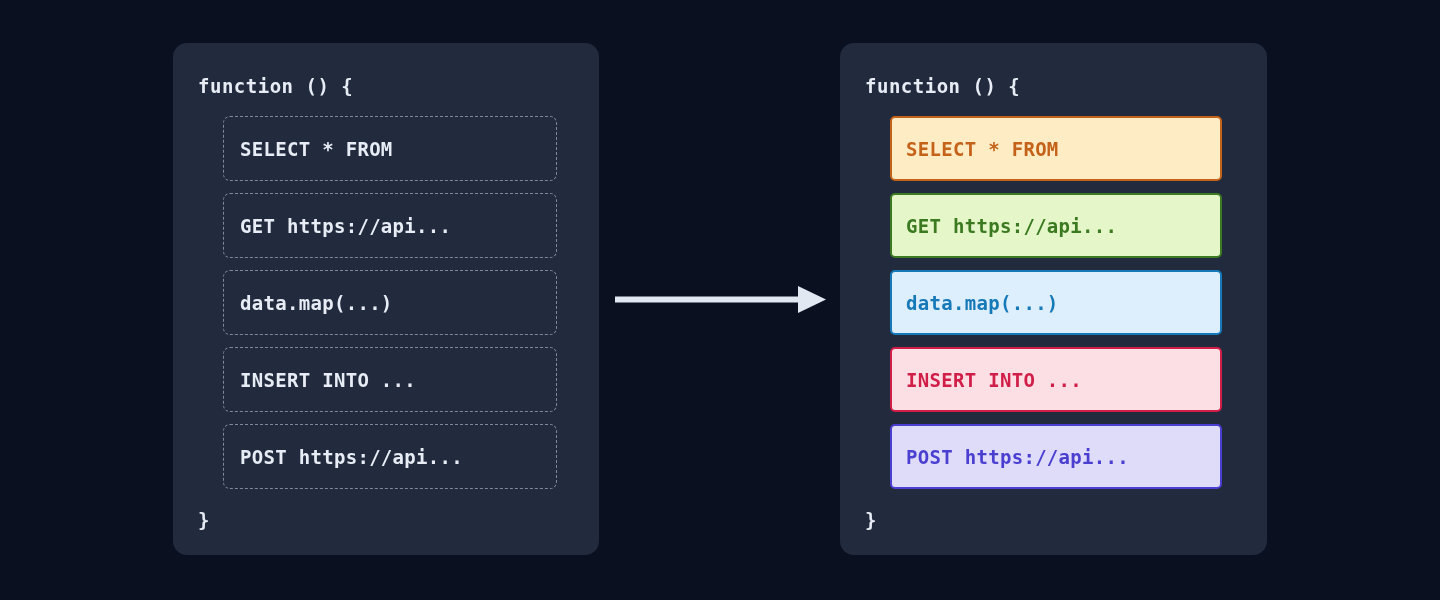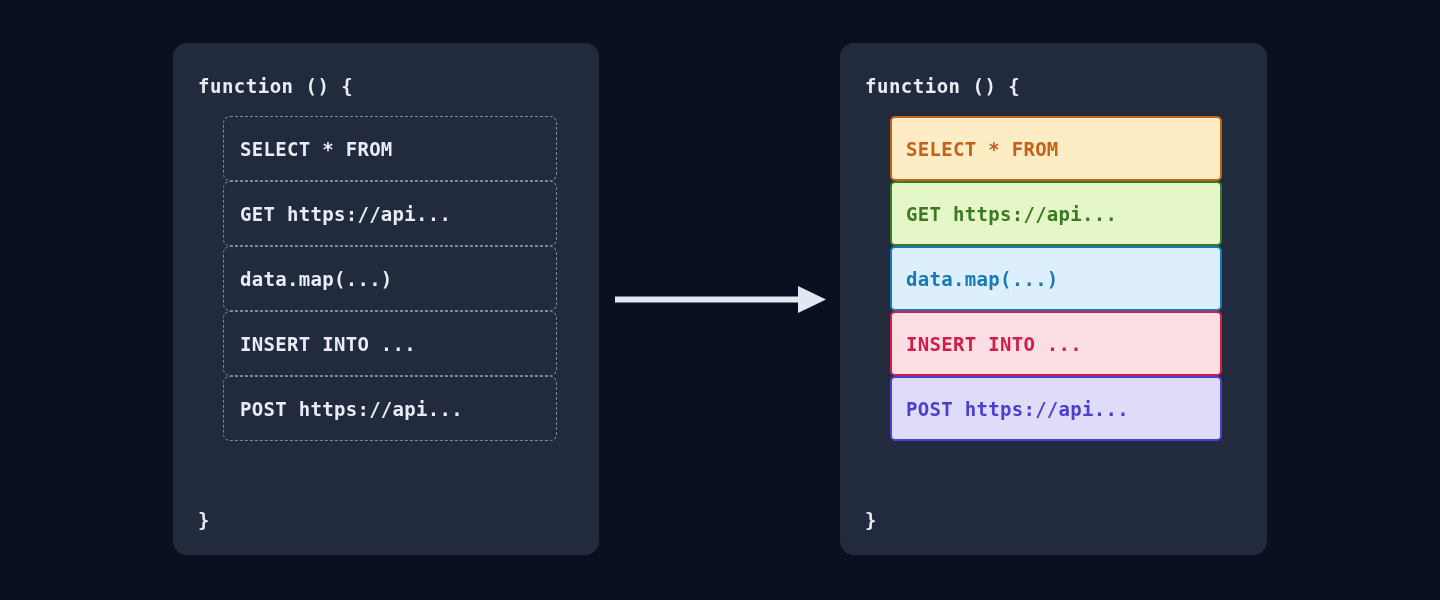--- a/index.html
+++ b/index.html
@@ -46,20 +46,21 @@
   .code-head { top: 32px; }
   .code-foot { top: 466px; }
 
   .stack {
     position: absolute;
     left: 50px;
     top: 73px;
     width: 334px;
     display: flex;
     flex-direction: column;
+    gap: 12px;
   }
   #panel-after .stack {
     left: 50px;
     width: 332px;
   }
 
   
   .row-dashed {
     height: 65px;
     box-sizing: border-box;

